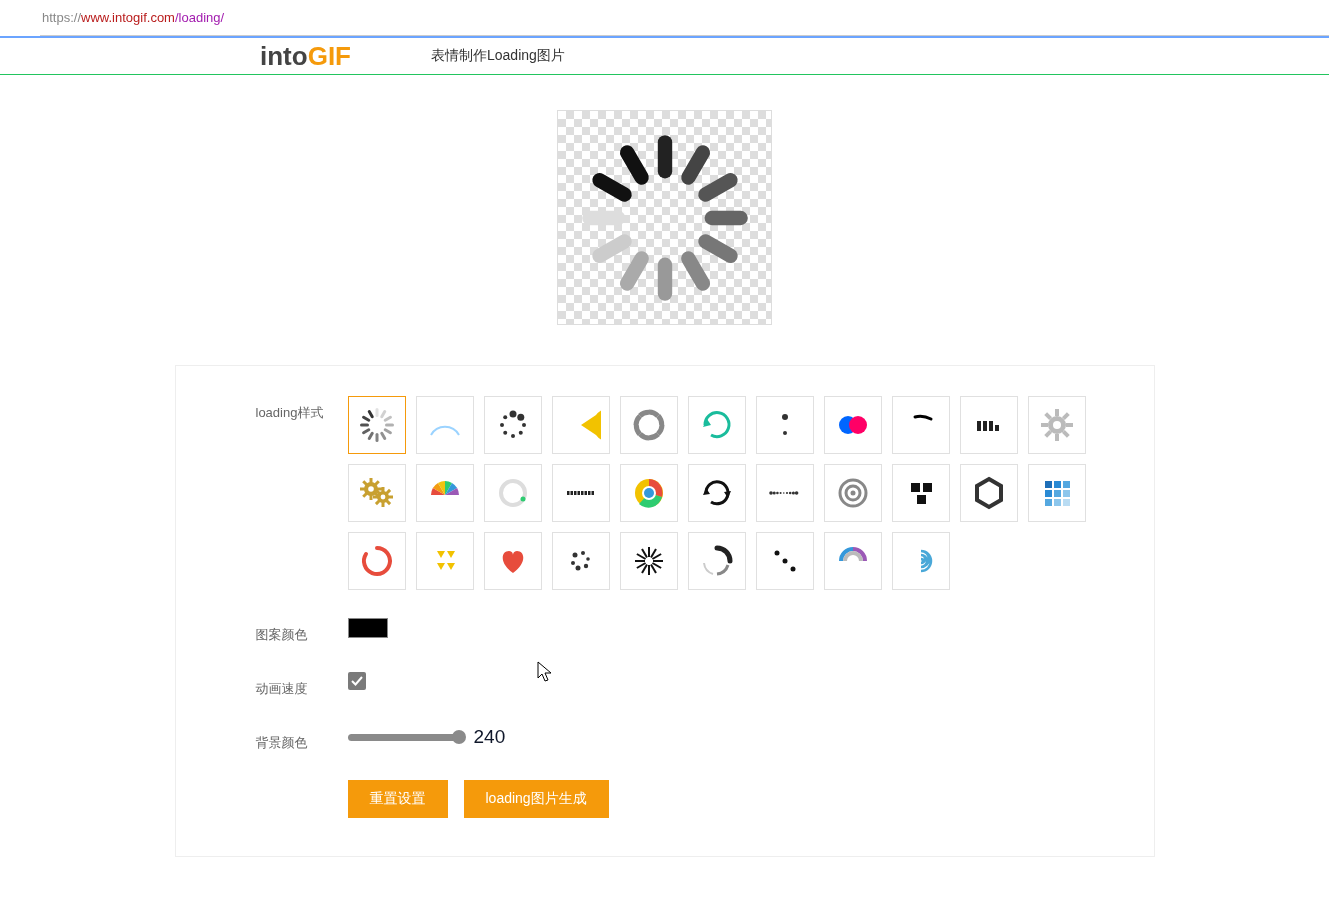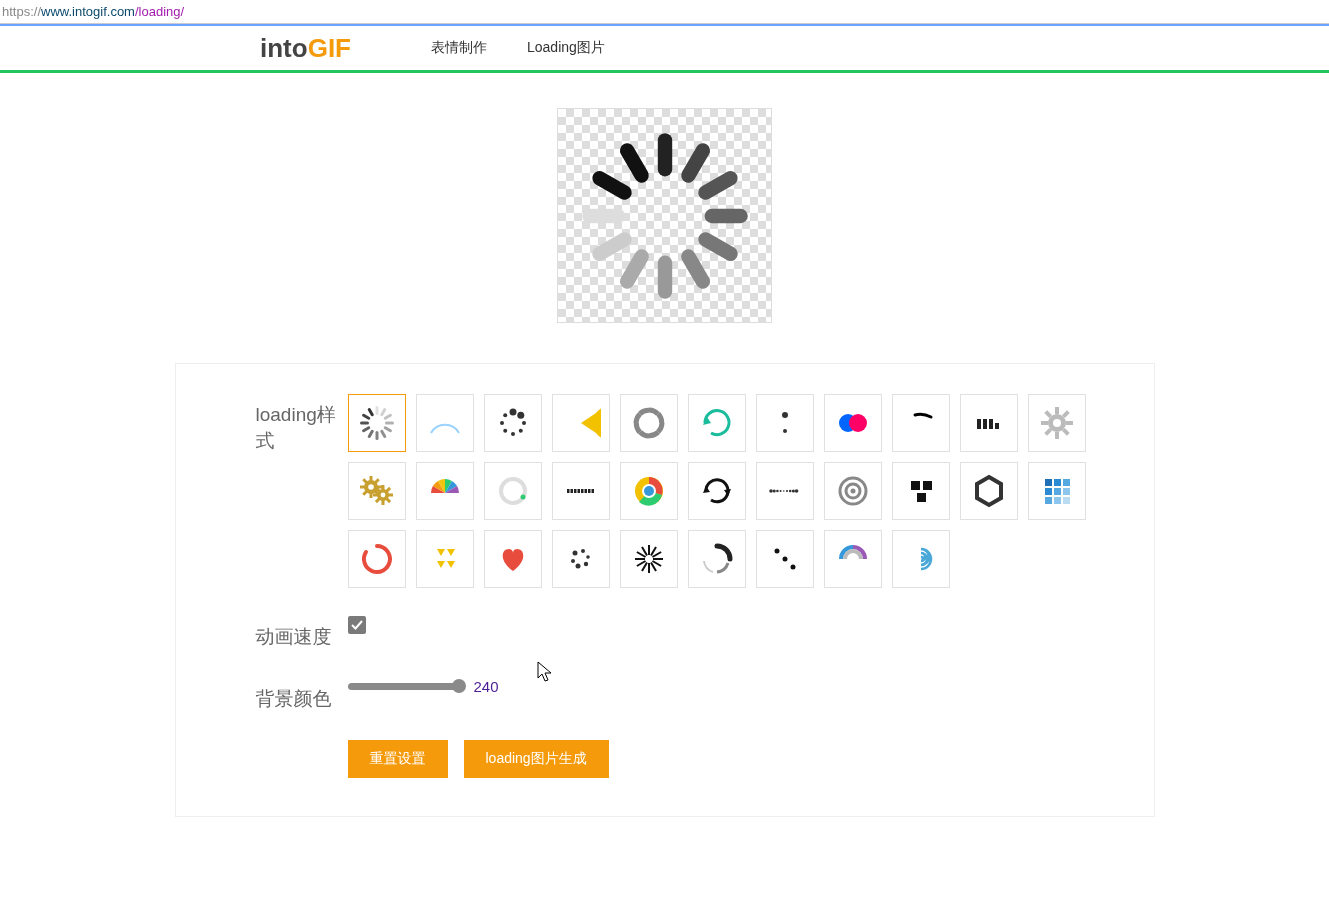--- a/index.html
+++ b/index.html
@@ -1,53 +1,53 @@
 <!DOCTYPE html>
 <html><head>
 <meta charset="utf-8">
 <style>
   * { box-sizing: border-box; margin: 0; padding: 0; }
   body { font-family: "Microsoft YaHei", Arial, sans-serif; background: #fff; color: #333; }
-  .url-bar { height: 24px; padding: 2px 2px; font-size: 13px; color: #555; border-bottom: 1px solid #ccc; display: flex; align-items: center; }
+  .url-bar { height: 36px; padding: 2px 2px; font-size: 13px; color: #555; border-bottom: 1px solid #ccc; display: flex; align-items: center; margin-left: 40px; }
   .url-bar .proto { color: #888; }
-  .url-bar .host { color: #0c4a6e; font-weight: 500; }
+  .url-bar .host { color: #b91c1c; font-weight: 500; }
   .url-bar .path { color: #a21caf; }
   .blueline { height: 2px; background: #6ba4ff; }
-  .header { display: flex; align-items: center; padding: 0 16px 0 260px; height: 47px; border-bottom: 3px solid #22c55e; }
+  .header { display: flex; align-items: center; padding: 0 16px 0 260px; height: 37px; border-bottom: 1px solid #22c55e; }
   .logo { font-size: 26px; font-weight: 700; color: #444; }
   .logo .gif { color: #f59a0b; }
-  .nav { display: flex; gap: 40px; margin-left: 80px; }
+  .nav { display: flex; margin-left: 80px; }
   .nav a { color: #333; text-decoration: none; font-size: 14px; }
   .preview-wrap { display: flex; justify-content: center; padding: 35px 0 40px; }
   .preview { width: 215px; height: 215px; border: 1px solid #ddd;
     background-image:
       linear-gradient(45deg,#ddd 25%,transparent 25%),
       linear-gradient(-45deg,#ddd 25%,transparent 25%),
       linear-gradient(45deg,transparent 75%,#ddd 75%),
       linear-gradient(-45deg,transparent 75%,#ddd 75%);
     background-size: 16px 16px;
     background-position: 0 0, 0 8px, 8px -8px, -8px 0;
     display:flex; align-items:center; justify-content:center;
   }
   .panel { width: 980px; margin: 0 auto; border:1px solid #eee; padding: 30px 30px 10px 80px; }
   .row { display:flex; align-items:flex-start; margin-bottom: 28px; }
-  .row-label { width: 92px; font-size: 19px; color: #666; padding-top: 8px; }
+  .row-label { width: 92px; font-size: 13px; color: #666; padding-top: 8px; }
   .row-body { flex:1; }
   .style-grid { display:flex; flex-wrap: wrap; gap: 10px; }
   .style-cell { width: 58px; height: 58px; border:1px solid #e0e0e0; display:flex; align-items:center; justify-content:center; cursor:pointer; background:#fff; }
   .style-cell.selected { border-color: #f59a0b; }
   .color-swatch { width: 40px; height: 20px; border:1px solid #888; background:#000; cursor:pointer; }
   .color-swatch.white { background:#fff; }
   .checkbox { width:18px; height:18px; background:#7a7a7a; display:flex; align-items:center; justify-content:center; cursor:pointer; border-radius:2px;}
   .checkbox svg { width:12px; height:12px; }
   .num-input { width:20px; height:20px; border:1px solid #888; font-size:12px; text-align:left; padding:1px 2px; }
   .slider-wrap { display:flex; align-items:center; gap:14px; }
   .slider { position:relative; width:112px; height:7px; background:#8a8a8a; border-radius:4px; }
   .slider-thumb { position:absolute; right:-6px; top:-4px; width:14px; height:14px; background:#8a8a8a; border-radius:50%; }
-  .slider-val { font-size:15px; color:#4c1d95; }
+  .slider-val { font-size:19px; color:#0f172a; }
   .btns { display:flex; gap:16px; }
   .btn { background:#f59a0b; color:#fff; border:none; padding:10px 22px; font-size:14px; cursor:pointer; }
   .cursor { position:absolute; left:537px; top:661px; pointer-events:none; }
 </style>
 </head>
 <body>
 
 <div class="url-bar">
   <span class="proto">https://</span>
     <span class="host">www.intogif.com</span>
@@ -395,20 +395,26 @@
           </div>
           <div class="style-cell">
             <svg width="40" height="40" viewBox="0 0 40 40">
               <path d="M20 20 m0 -2 a2 2 0 1 1 0 4 a4 4 0 1 0 0 -8 a6 6 0 1 1 0 12 a8 8 0 1 0 0 -16 a10 10 0 1 1 0 20" stroke="#4aa8d8" stroke-width="2.5" fill="none"></path>
             </svg>
           </div>
         </div>
     </div>
   </div>
 
+  <div class="row">
+    <div class="row-label">图案颜色</div>
+    <div class="row-body">
+        <div class="color-swatch"></div>
+      </div>
+  </div>
 
 
   <div class="row">
     <div class="row-label">动画速度</div>
     <div class="row-body">
       <div class="checkbox">
         <svg viewBox="0 0 12 12">
             <path d="M1 6 L4.5 9.5 L11 2" stroke="#fff" stroke-width="2" fill="none"></path>
           </svg>
       </div>

